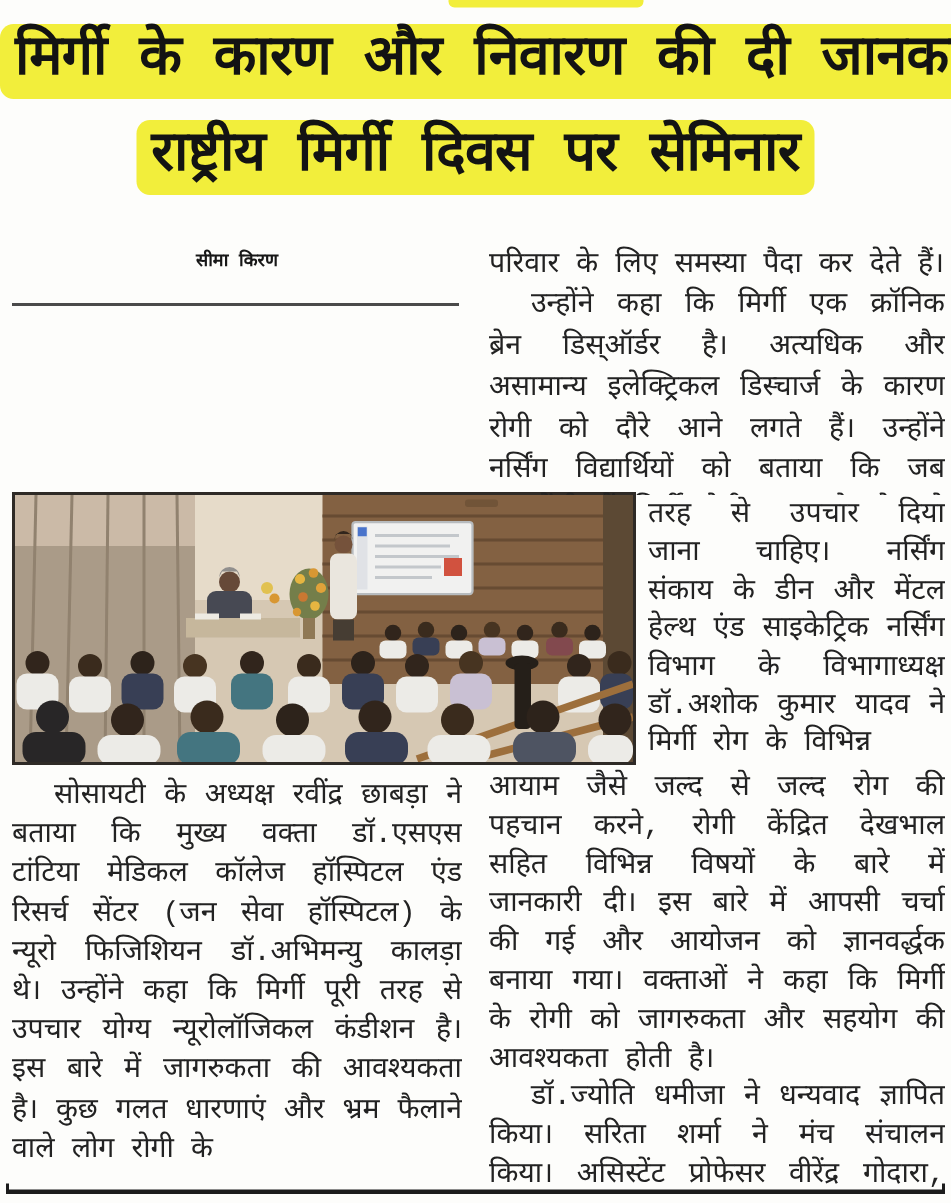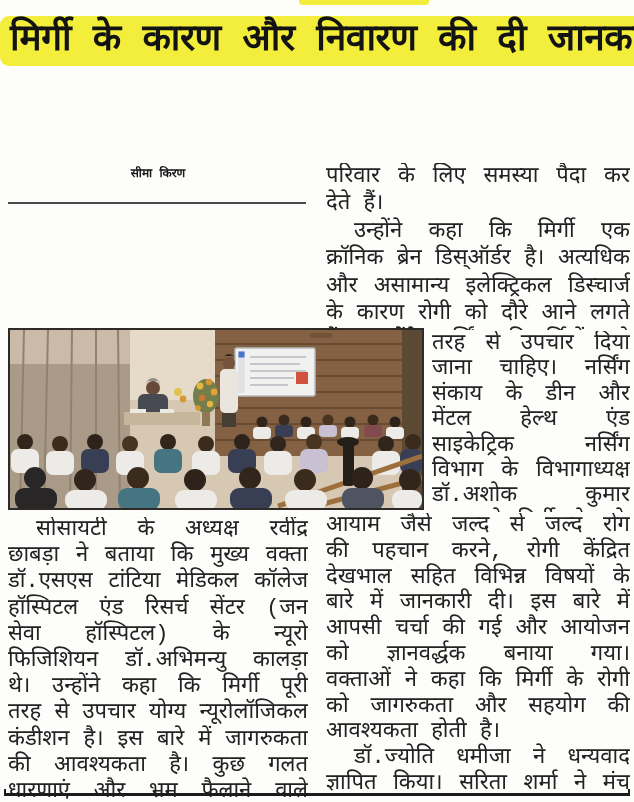--- a/index.html
+++ b/index.html
@@ -14,21 +14,21 @@
   .hl-line{white-space:nowrap;font-size:37px;line-height:64px;}
   .hl{background:#f2ee3b;padding:3px 10px 5px;border-radius:9px;
     -webkit-box-decoration-break:clone;box-decoration-break:clone;}
   .residue{position:absolute;left:299px;top:0;width:130px;height:5px;
     background:#f2ee3b;border-radius:0 0 4px 4px;}
   
   .byline{position:absolute;left:8px;top:164px;width:300px;text-align:center;
     font-weight:700;font-size:12px;color:#171717;}
   .byline-rule{position:absolute;left:8px;top:202px;width:298px;height:2px;background:#4a4a4a;}
   
-  .tblock{position:absolute;font-size:22px;text-align:justify;overflow:hidden;color:#222;}
+  .tblock{position:absolute;font-size:19px;text-align:justify;overflow:hidden;color:#222;}
   .tblock p{margin:0;}
   p.ind{text-indent:28px;}
   p.cont{text-indent:0;}
   b.dateline{font-weight:700;color:#111;}
   .lc-a{left:8px;top:211px;width:300px;height:117px;line-height:28px;}
   .lc-b{left:8px;top:517px;width:300px;height:283px;line-height:26.2px;}
   .rc-a{left:326px;top:163px;width:304px;height:167px;line-height:27.4px;}
   .rc-narrow{left:432px;top:331px;width:198px;height:181px;line-height:25.4px;}
   .rc-b{left:326px;top:513px;width:304px;height:279px;line-height:25.8px;}
   
@@ -42,20 +42,21 @@
 </style>
 </head>
 <body>
 
 <div class="page">
 
   <div class="residue"></div>
 
   <header class="headline">
     <div class="hl-line"><span class="hl">मिर्गी के कारण और निवारण की दी जानकारी,</span></div>
+    <div class="hl-line"><span class="hl">राष्ट्रीय मिर्गी दिवस पर सेमिनार</span></div>
   </header>
 
   <div class="byline">सीमा किरण</div>
   <div class="byline-rule"></div>
 
 
   <figure class="photo">
     <svg viewBox="0 0 412 178" preserveAspectRatio="none">
 
       <rect x="0" y="0" width="412" height="178" fill="#d7cab6"></rect>

